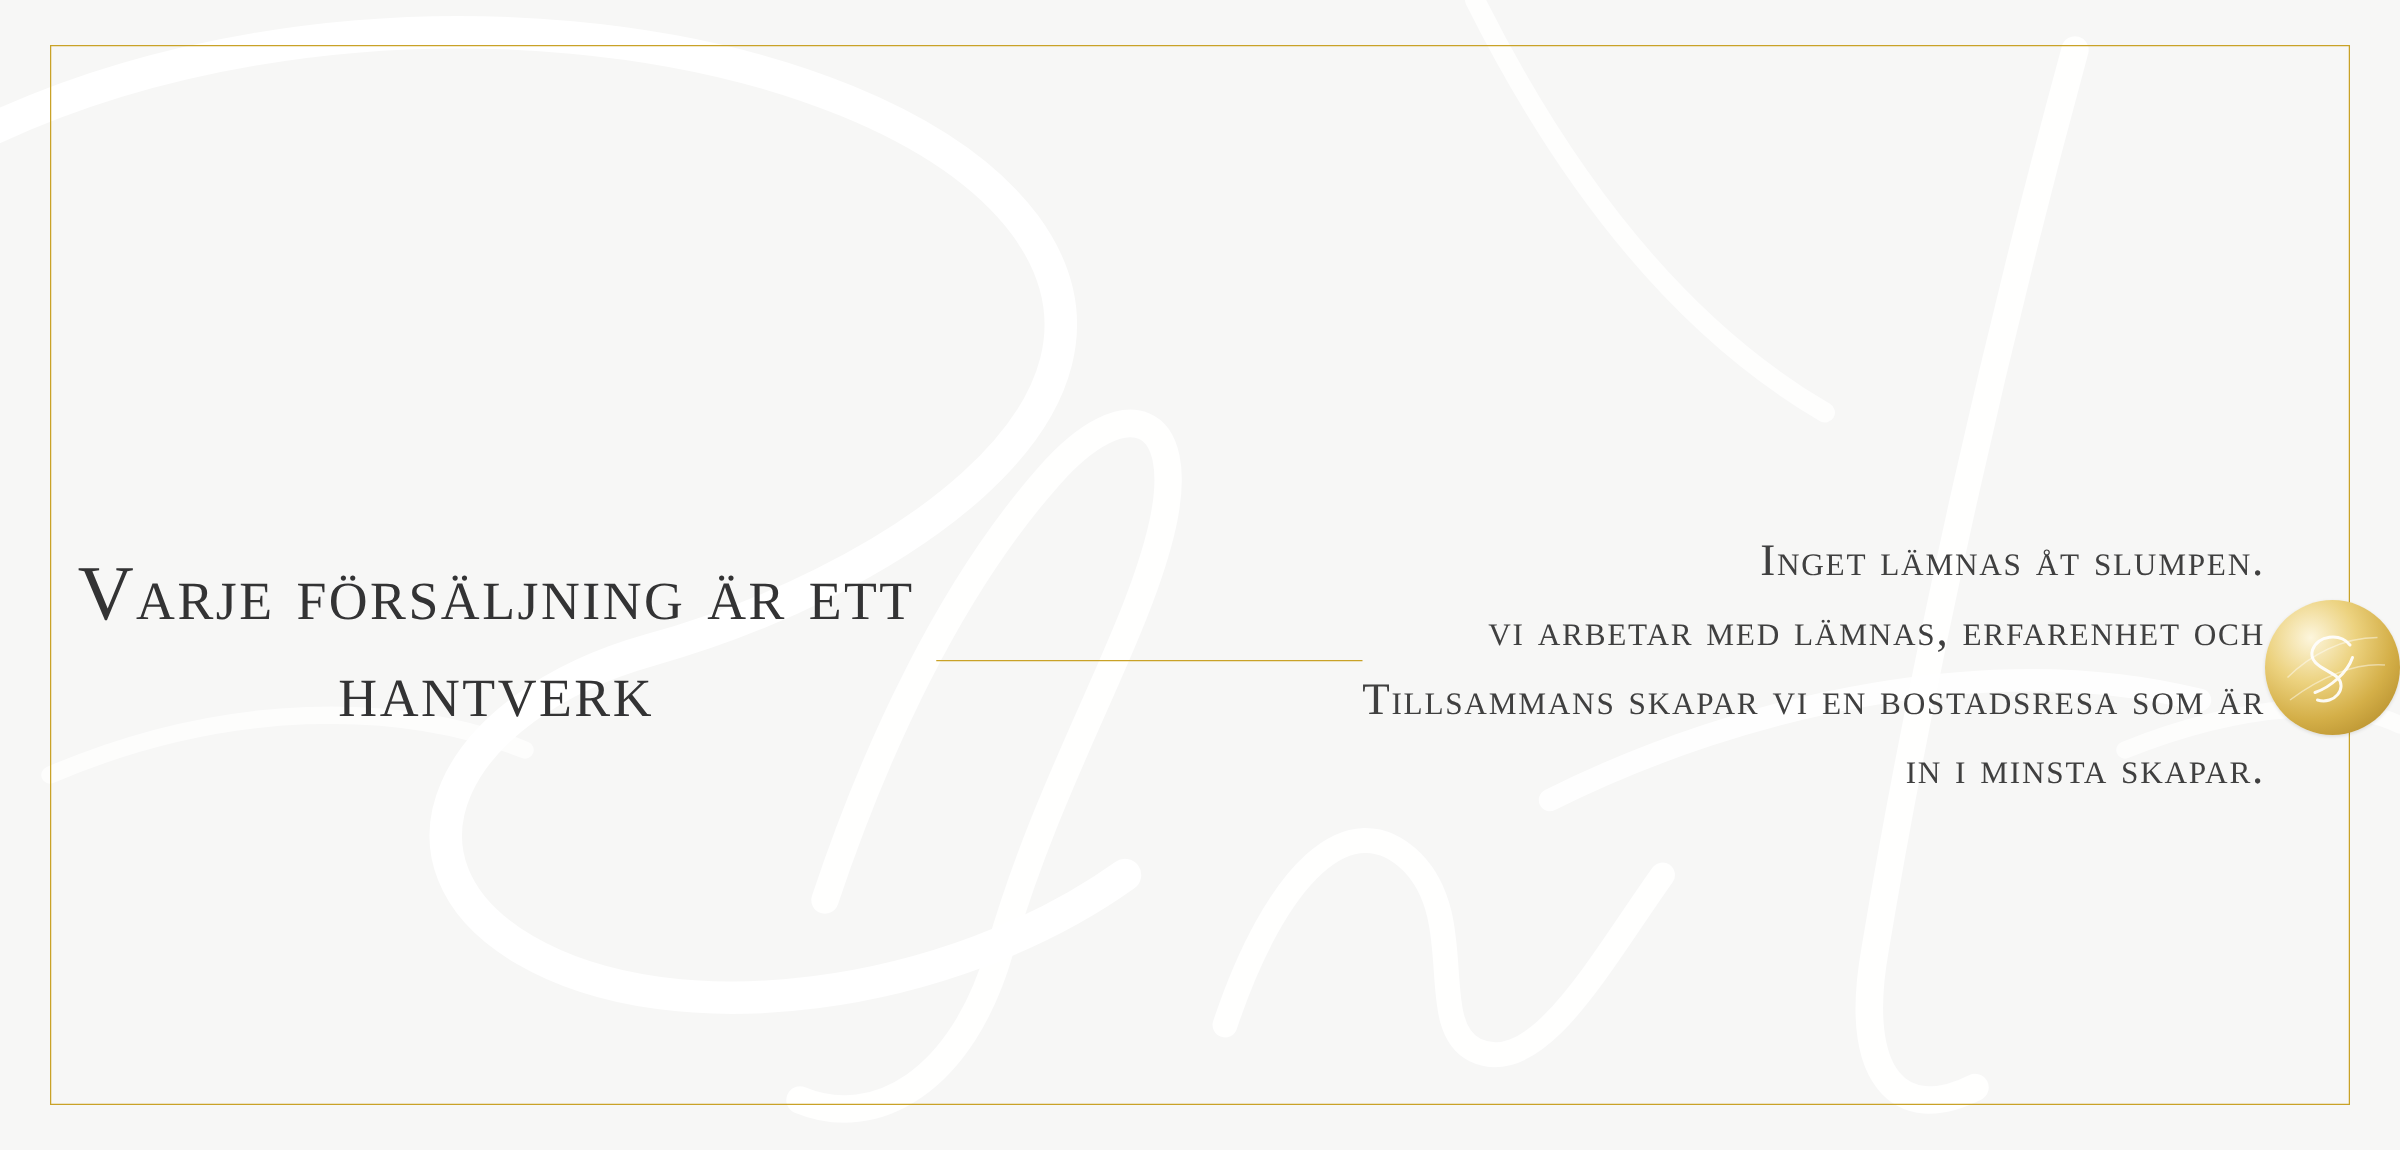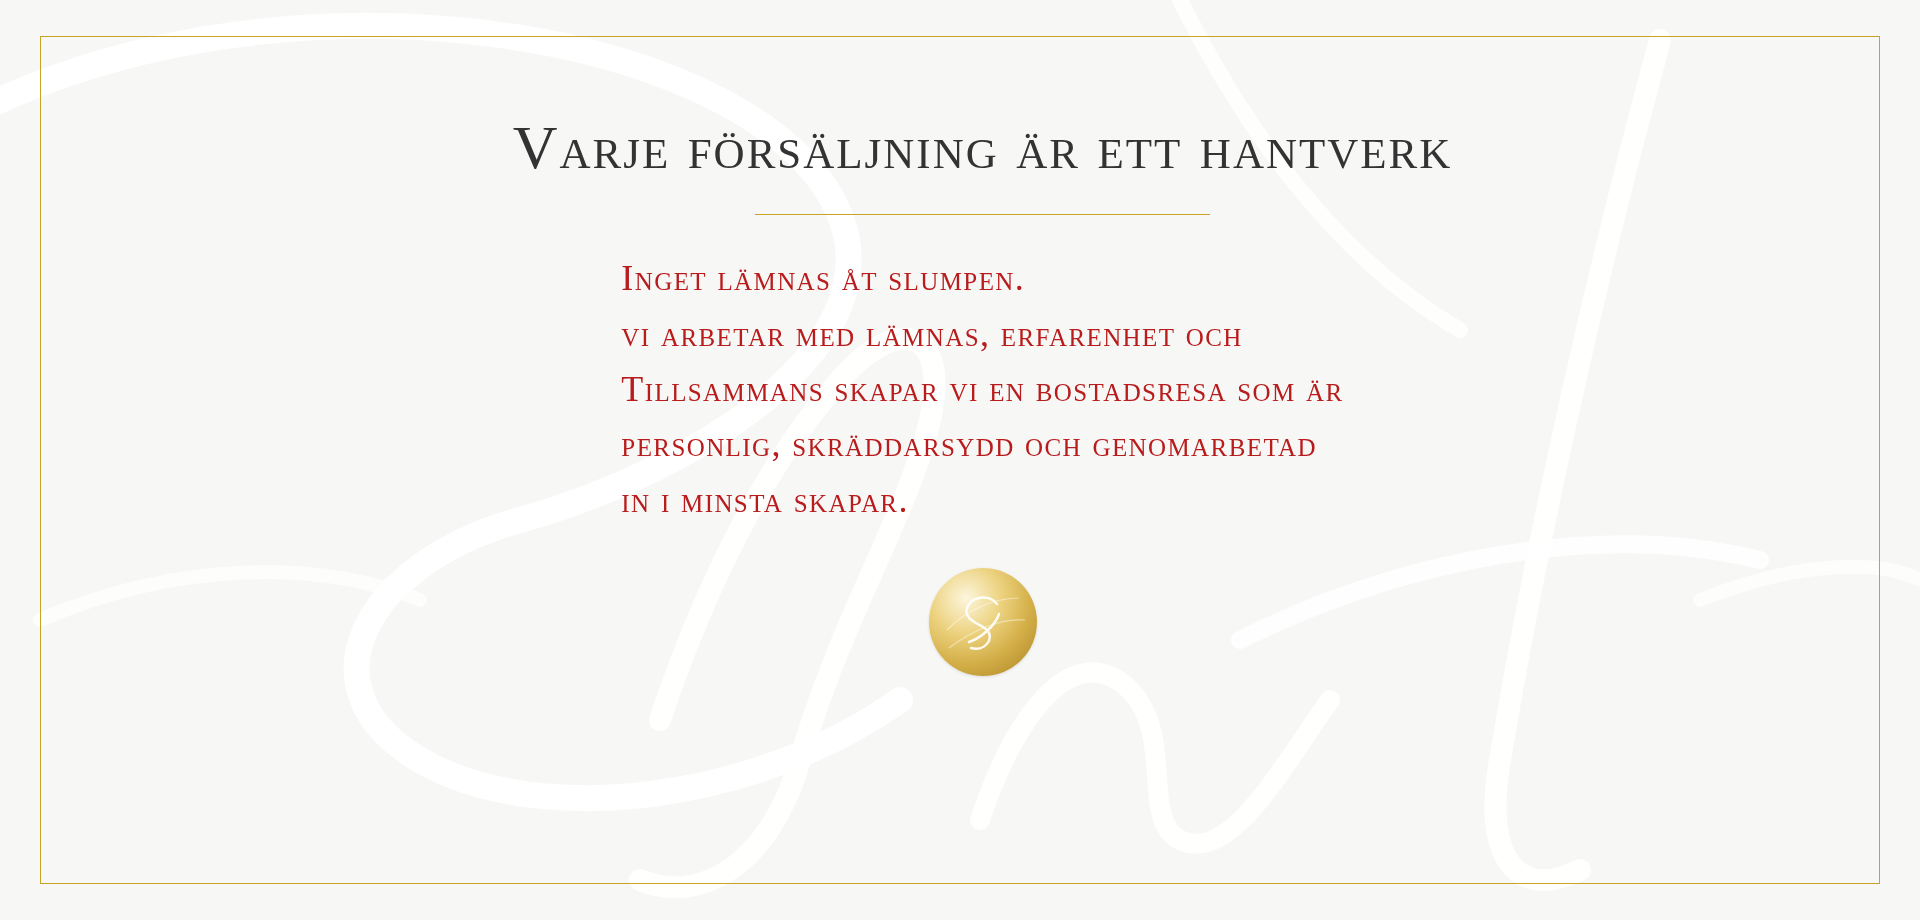--- a/index.html
+++ b/index.html
@@ -41,21 +41,21 @@
     box-sizing: border-box;
   }
 
   .content {
     position: absolute;
     left: 0;
     top: 0;
     width: 1920px;
     height: 920px;
     display: flex;
-    flex-direction: column;
+    flex-direction: row;
     align-items: center;
     justify-content: flex-start;
     padding-top: 108px;
     box-sizing: border-box;
     padding-left: 45px;
   }
 
   .headline {
     font-family: "Liberation Serif", serif;
     font-variant: small-caps;
@@ -73,25 +73,25 @@
     width: 455px;
     height: 0;
     border-top: 1.5px solid #c9a227;
     margin: 28px 0 0 0;
   }
 
   .body-copy {
     margin: 36px 0 0 0;
     font-family: "Liberation Serif", serif;
     font-variant: small-caps;
-    color: #b91c1c;
+    color: #404040;
     font-size: 36px;
     line-height: 1.54;
     letter-spacing: 1.4px;
-    text-align: left;
+    text-align: right;
     max-width: 1080px;
   }
   .body-copy .line {
     display: block;
     white-space: nowrap;
   }
 
   .emblem-wrap {
     margin-top: 40px;
     display: flex;
@@ -135,21 +135,20 @@
   <div class="content">
 
     <h1 class="headline">Varje försäljning är ett hantverk</h1>
 
     <div class="divider"></div>
 
     <div class="body-copy">
       <span class="line">Inget lämnas åt slumpen.</span>
       <span class="line">vi arbetar med lämnas, erfarenhet och</span>
       <span class="line">Tillsammans skapar vi en bostadsresa som är</span>
-      <span class="line">personlig, skräddarsydd och genomarbetad</span>
       <span class="line">in i minsta skapar.</span>
     </div>
 
     <div class="emblem-wrap">
       <div class="emblem">
         <svg width="108" height="108" viewBox="0 0 108 108" aria-hidden="true">
           <g fill="none" stroke="#ffffff" stroke-width="2.4" stroke-linecap="round" opacity="0.92">
             <path d="M68 36 C 60 26, 42 28, 38 40 C 34 52, 52 56, 58 62 C 66 70, 56 84, 42 80"></path>
             <path d="M40 74 C 52 70, 66 58, 70 46"></path>
           </g>

